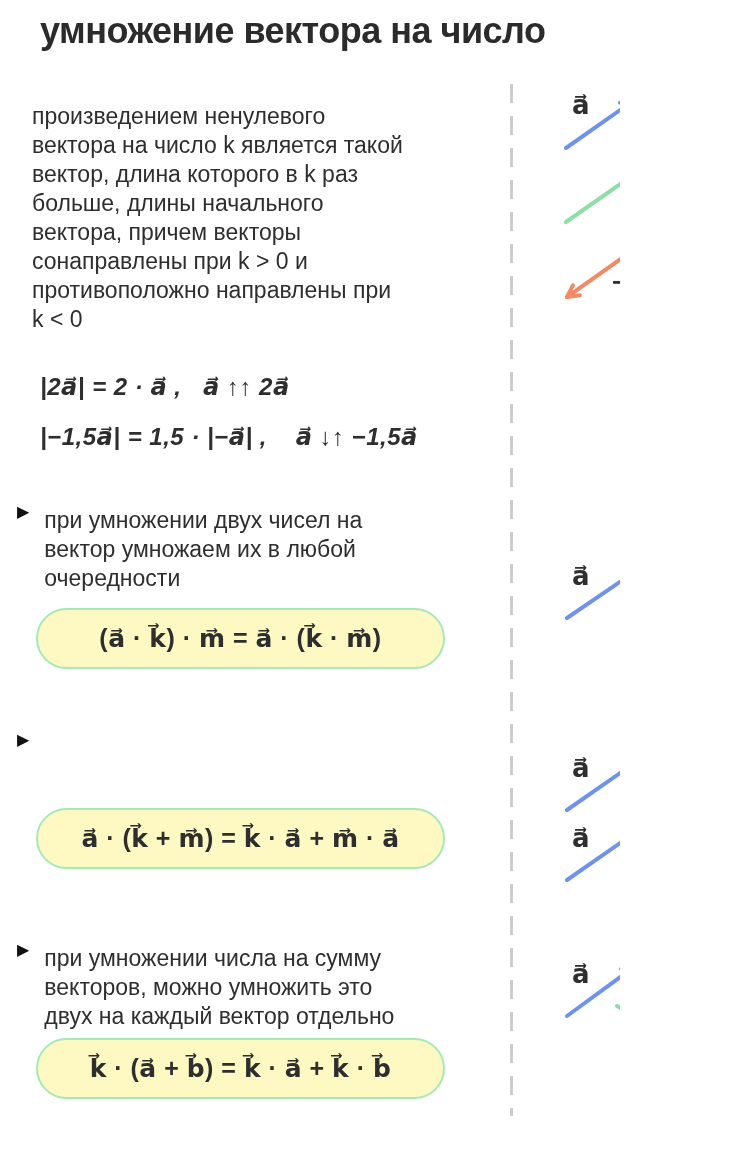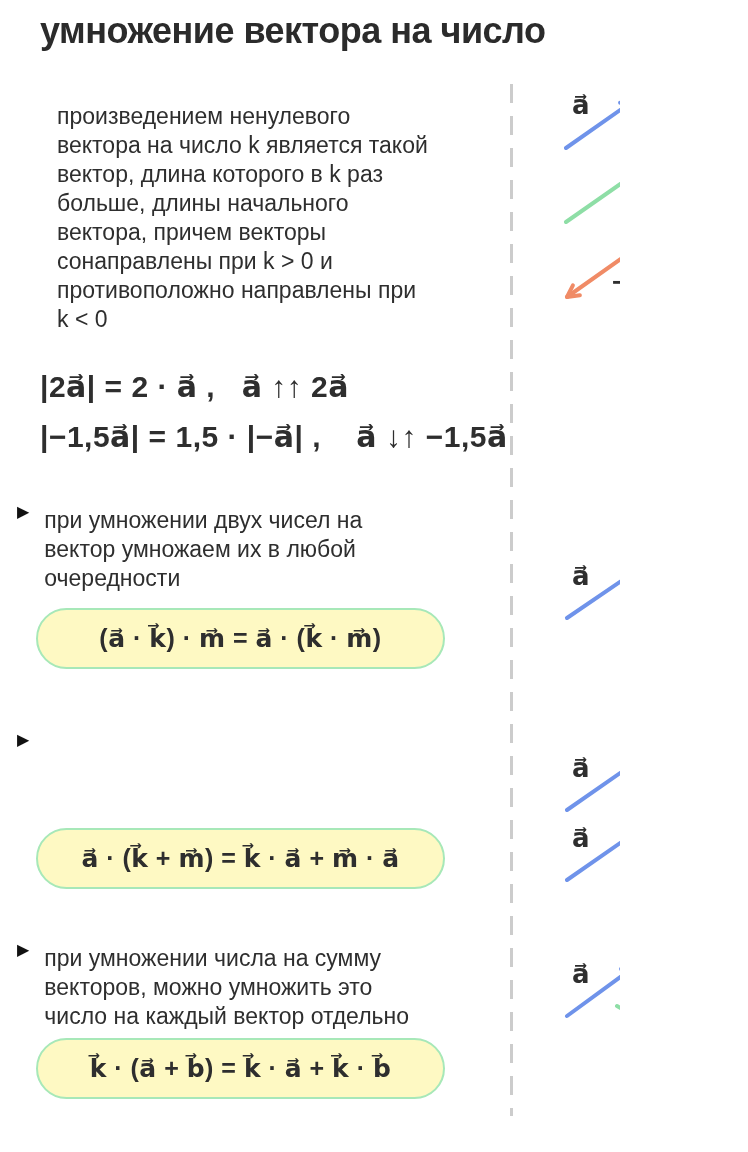--- a/index.html
+++ b/index.html
@@ -5,45 +5,45 @@
   html,body{margin:0;padding:0;background:#ffffff;}
   .page{
     position:relative;width:620px;height:1152px;background:#ffffff;overflow:hidden;
     font-family:"Liberation Sans","DejaVu Sans",sans-serif;color:#2e2e2e;
   }
   .title{
     position:absolute;left:40px;top:10px;margin:0;
     font-size:36px;font-weight:700;letter-spacing:-0.5px;color:#2b2b2b;
   }
   .intro{
-    position:absolute;left:57px;top:102px;width:445px;margin:0;
+    position:absolute;left:32px;top:102px;width:445px;margin:0;
     font-size:23px;line-height:29px;font-weight:500;white-space:pre-line;
   }
   .identities{position:absolute;left:40px;top:362px;}
   .formula-line{
-    font-size:30px;font-weight:600;line-height:50px;white-space:pre;letter-spacing:0.5px;
+    font-size:24px;font-weight:600;line-height:50px;white-space:pre;letter-spacing:0.5px;font-style:italic;
   }
   .bullet{
     position:absolute;left:17px;display:flex;align-items:flex-start;width:460px;
   }
   .bullet .tri{
     font-size:16px;line-height:29px;color:#111;margin-right:7px;flex:0 0 auto;
     transform:translateY(-1px);
   }
   .bullet p{
     margin:8px;font-size:23px;line-height:29px;font-weight:500;white-space:pre-line;
   }
   .b1{top:498px;} .b2{top:726px;} .b3{top:936px;}
   .formula-box{
     position:absolute;left:36px;width:405px;height:57px;
     border:2.5px solid #a7e8b8;border-radius:31px;background:#fef9c3;
     display:flex;align-items:center;justify-content:center;
     font-size:25px;font-weight:600;white-space:pre;letter-spacing:0.5px;
   }
-  .fb1{top:608px;} .fb2{top:828px;} .fb3{top:1038px;}
+  .fb1{top:608px;} .fb2{top:808px;} .fb3{top:1038px;}
   .divider{
     position:absolute;left:510px;top:84px;width:3px;height:1032px;
     background:repeating-linear-gradient(to bottom,#cccccc 0 19px,transparent 19px 32px);
   }
   svg.diagrams{position:absolute;left:0;top:0;pointer-events:none;}
   svg.diagrams text{
     font-family:"Liberation Sans","DejaVu Sans",sans-serif;
     font-size:26px;font-weight:600;fill:#2e2e2e;
   }
 </style>
@@ -82,21 +82,21 @@
     <span class="tri">▶</span>
   </div>
   <div class="formula-box fb2" style="border-color: rgb(167, 232, 184);">
     <span>a⃗ · (k⃗ + m⃗) = k⃗ · a⃗ + m⃗ · a⃗</span>
   </div>
 
   <div class="bullet b3">
     <span class="tri">▶</span>
     <p>при умножении числа на сумму
 векторов, можно умножить это
-число на каждый вектор отдельно</p>
+двух на каждый вектор отдельно</p>
   </div>
   <div class="formula-box fb3" style="border-color: rgb(167, 232, 184);">
     <span>k⃗ · (a⃗ + b⃗) = k⃗ · a⃗ + k⃗ · b⃗</span>
   </div>
 
   <div class="divider"></div>
 
   <svg class="diagrams" width="748" height="1152" viewBox="0 0 748 1152" xmlns="http://www.w3.org/2000/svg">
       <line x1="566" y1="148" x2="633" y2="101" stroke="#6F93EA" stroke-width="4" stroke-linecap="round"></line>
       <polyline points="627.0,112.5 633,101 620.1,102.7" fill="none" stroke="#6F93EA" stroke-width="4" stroke-linecap="round" stroke-linejoin="round"></polyline>

